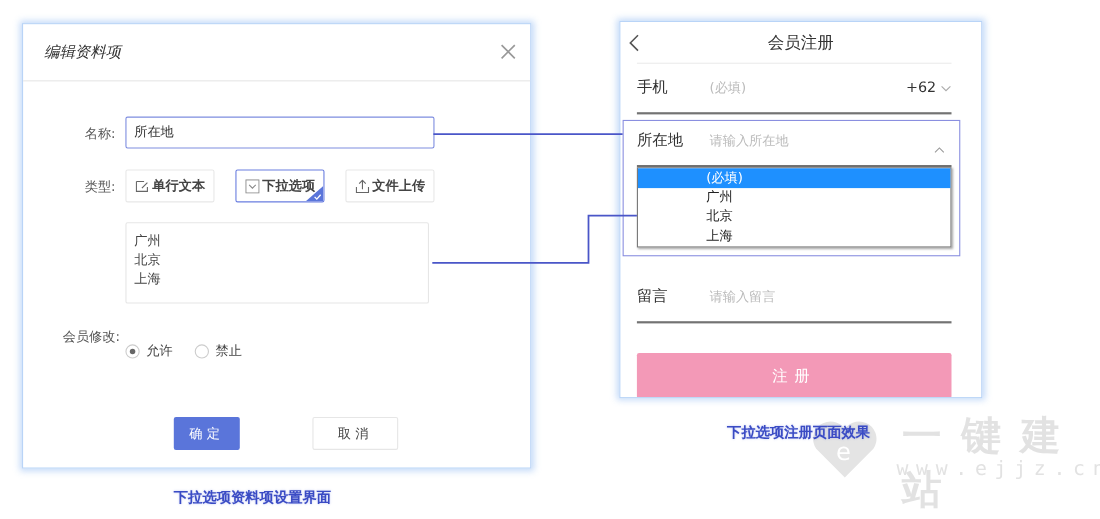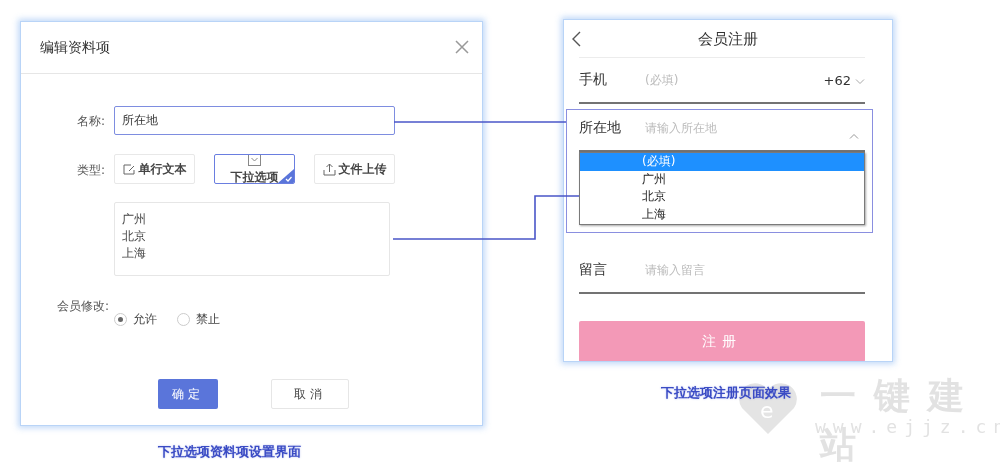--- a/index.html
+++ b/index.html
@@ -8,39 +8,39 @@
 
   
   .dialog {
     position: absolute; left: 20px; top: 21px; width: 463px; height: 405px;
     background: #fff; border: 1px solid #b9d4f7;
     box-shadow: 0 0 6px 2px rgba(120,170,240,0.45);
   }
   .dialog-header {
     height: 52px; border-bottom: 1px solid #e6e6e6; position: relative;
   }
-  .dialog-title { position: absolute; left: 19px; top: 17px; font-size: 14px; color: #333; }
+  .dialog-title { position: absolute; left: 19px; top: 17px; font-size: 14px; color: #333; font-style: italic; }
   .close-btn { position: absolute; right: 10px; top: 15px; width: 20px; height: 20px; cursor: pointer; }
   .close-btn svg { width: 20px; height: 20px; }
 
   .form-label { position: absolute; font-size: 12px; color: #555; text-align: right; }
   .name-input {
     position: absolute; left: 93px; top: 84px; width: 281px; height: 29px;
     border: 1px solid #7e8de0; border-radius: 2px; padding-left: 7px;
     font-size: 12px; color: #333; line-height: 27px; background: #fff;
     font-family: "DejaVu Sans", "Liberation Sans", sans-serif;
   }
   .type-btn {
     position: absolute; top: 132px; height: 30px; border: 1px solid #e8e8e8;
     border-radius: 2px; background: #fff; font-size: 12px; color: #444;
     display: flex; align-items: center; justify-content: center; gap: 3px; cursor: pointer;
     overflow: hidden;
     font-weight: bold;
   }
-  .type-btn.selected { border-color: #6a7ee0; flex-direction: column; }
+  .type-btn.selected { border-color: #6a7ee0; }
   .type-btn .ico { display: inline-flex; width: 13px; height: 13px; }
   .type-btn .ico svg { width: 13px; height: 13px; }
   .check-corner {
     position: absolute; right: 0; bottom: 0; width: 16px; height: 14px;
   }
   .check-corner svg { width: 16px; height: 14px; display: block; }
 
   .options-area {
     position: absolute; left: 93px; top: 180px; width: 276px; height: 74px;
     border: 1px solid #e6e6e6; border-radius: 2px; padding: 8px 7px;
@@ -50,21 +50,21 @@
   .radio { width: 13px; height: 13px; border-radius: 50%; border: 1px solid #ccc; display: inline-flex; align-items: center; justify-content: center; margin-right: 6px; cursor: pointer; }
   .radio .dot { width: 5px; height: 5px; border-radius: 50%; background: #666; }
   .radio-item { display: flex; align-items: center; margin-right: 20px; cursor: pointer; margin-top: 14px; }
 
   .ok-btn {
     position: absolute; left: 137px; top: 357px; width: 60px; height: 30px;
     background: #5a75da; color: #fff; font-size: 12px; border-radius: 2px;
     display: flex; align-items: center; justify-content: center; letter-spacing: 4px; cursor: pointer;
   }
   .cancel-btn {
-    position: absolute; left: 250px; top: 357px; width: 78px; height: 30px;
+    position: absolute; left: 263px; top: 357px; width: 78px; height: 30px;
     background: #fff; border: 1px solid #e6e6e6; color: #444; font-size: 12px; border-radius: 2px;
     display: flex; align-items: center; justify-content: center; letter-spacing: 4px; cursor: pointer;
   }
 
   .caption {
     position: absolute; font-size: 13px; font-weight: bold; color: #3a4bc4;
     text-shadow: 0 0 2px rgba(90,110,220,0.45);
   }
 
   

